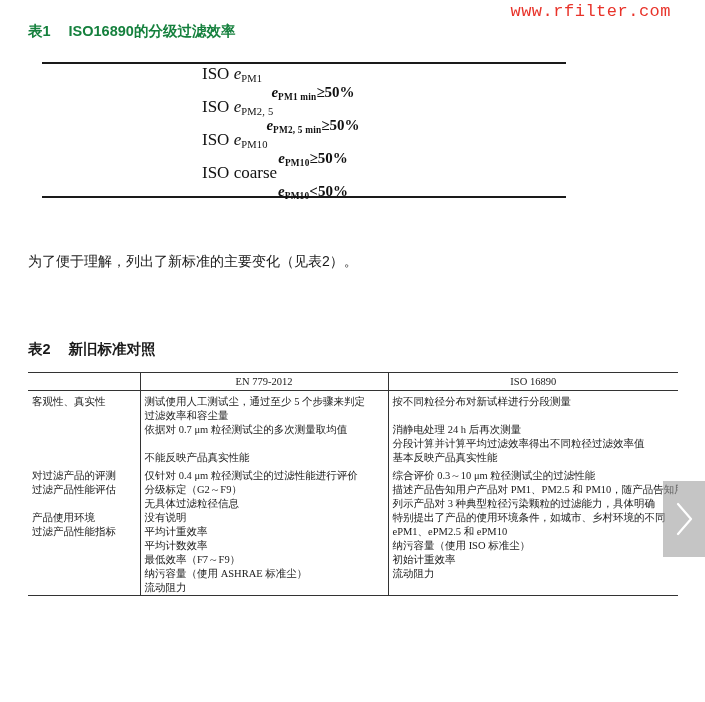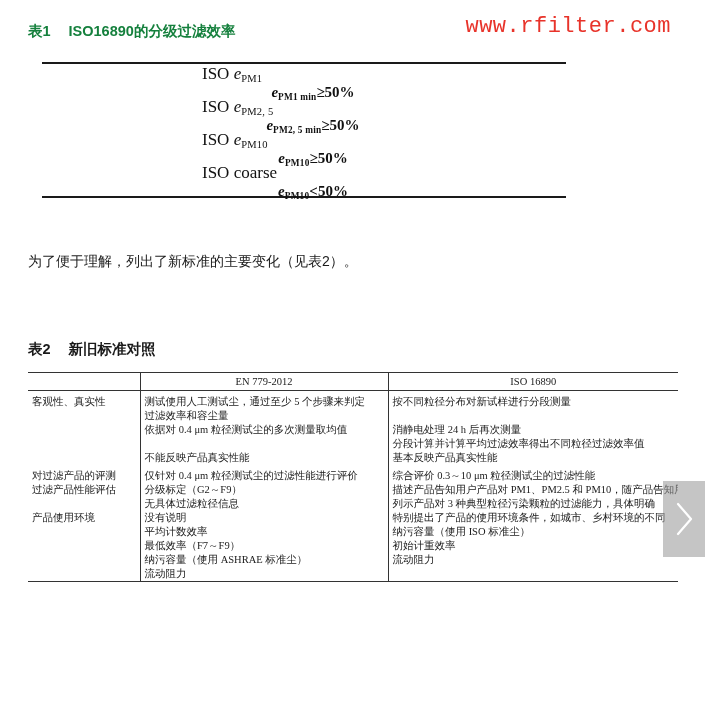--- a/index.html
+++ b/index.html
@@ -17,24 +17,24 @@
   }
   .page {
     position: relative;
     width: 705px;
     height: 702px;
   }
 
   
   .watermark {
     position: absolute;
-    top: 14px;
+    top: 2px;
     right: 34px;
     font-family: "Liberation Mono", monospace;
-    font-size: 22px;
+    font-size: 17px;
     color: #e8332a;
     letter-spacing: 0.5px;
     white-space: nowrap;
   }
 
   
   .t1-caption {
     position: absolute;
     left: 28px;
     top: 22px;
@@ -215,21 +215,21 @@
           <td class="col-b">测试使用人工测试尘，通过至少 5 个步骤来判定</td>
           <td>按不同粒径分布对新试样进行分段测量</td>
         </tr>
         <tr>
           <td class="label"></td>
           <td class="col-b">过滤效率和容尘量</td>
           <td></td>
         </tr>
         <tr>
           <td class="label"></td>
-          <td class="col-b">依据对 0.4 μm 粒径测试尘的多次测量取均值</td>
+          <td class="col-b">依据对 0.7 μm 粒径测试尘的多次测量取均值</td>
           <td>消静电处理 24 h 后再次测量</td>
         </tr>
         <tr>
           <td class="label"></td>
           <td class="col-b"></td>
           <td>分段计算并计算平均过滤效率得出不同粒径过滤效率值</td>
         </tr>
         <tr>
           <td class="label"></td>
           <td class="col-b">不能反映产品真实性能</td>
@@ -248,20 +248,25 @@
         </tr>
         <tr>
           <td class="label"></td>
           <td class="col-b">无具体过滤粒径信息</td>
           <td>列示产品对 3 种典型粒径污染颗粒的过滤能力，具体明确</td>
         </tr>
         <tr>
           <td class="label">产品使用环境</td>
           <td class="col-b">没有说明</td>
           <td>特别提出了产品的使用环境条件，如城市、乡村环境的不同</td>
+        </tr>
+        <tr>
+          <td class="label">过滤产品性能指标</td>
+          <td class="col-b">平均计重效率</td>
+          <td>ePM1、ePM2.5 和 ePM10</td>
         </tr>
         <tr>
           <td class="label"></td>
           <td class="col-b">平均计数效率</td>
           <td>纳污容量（使用 ISO 标准尘）</td>
         </tr>
         <tr>
           <td class="label"></td>
           <td class="col-b">最低效率（F7～F9）</td>
           <td>初始计重效率</td>

